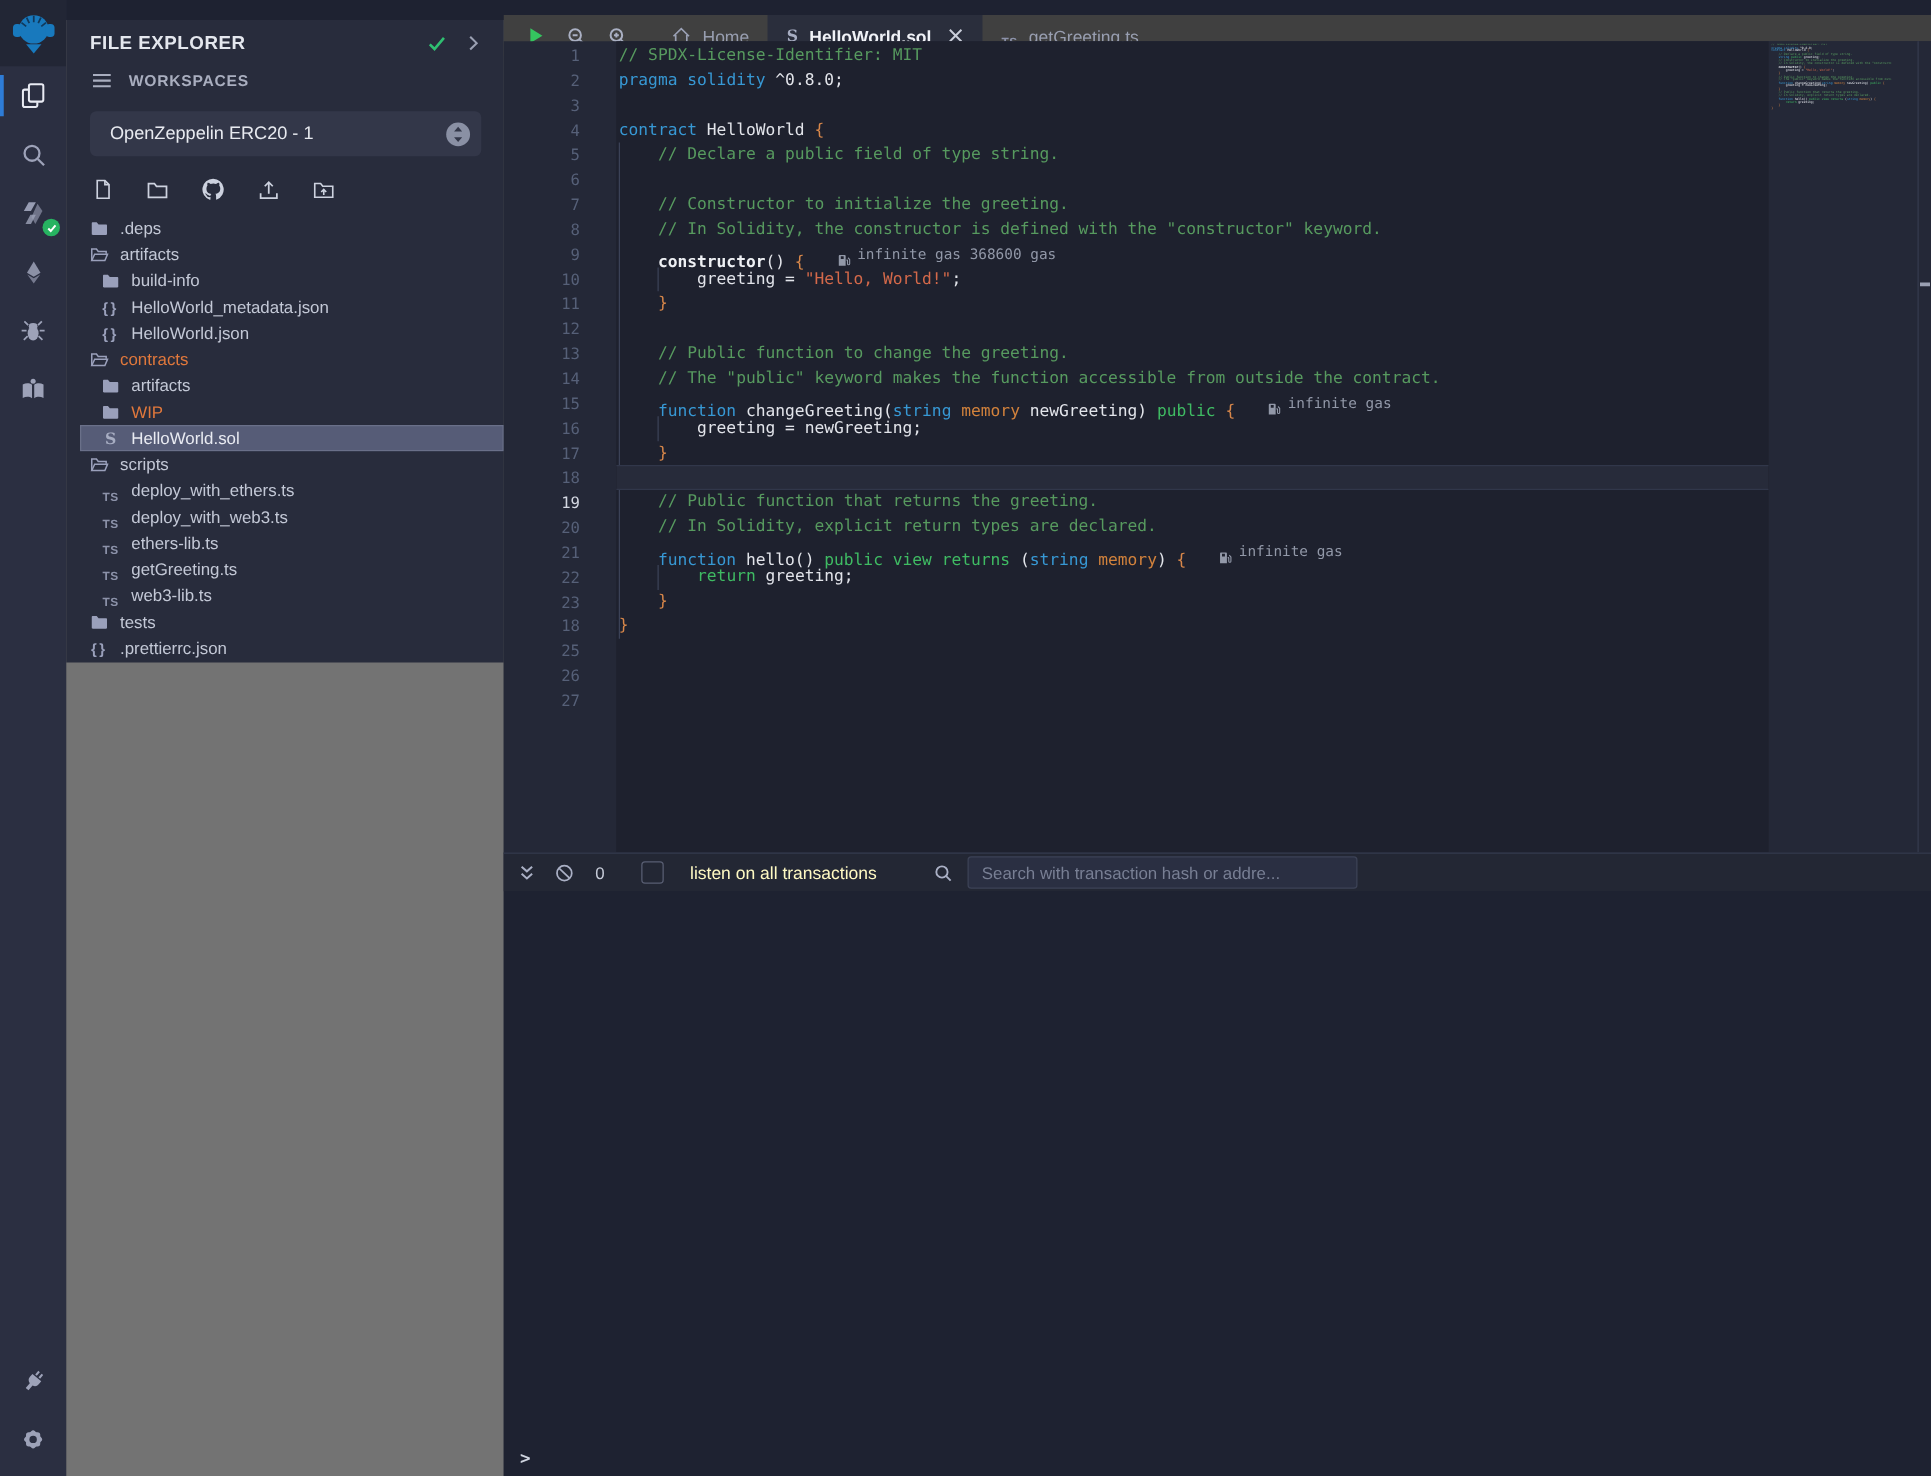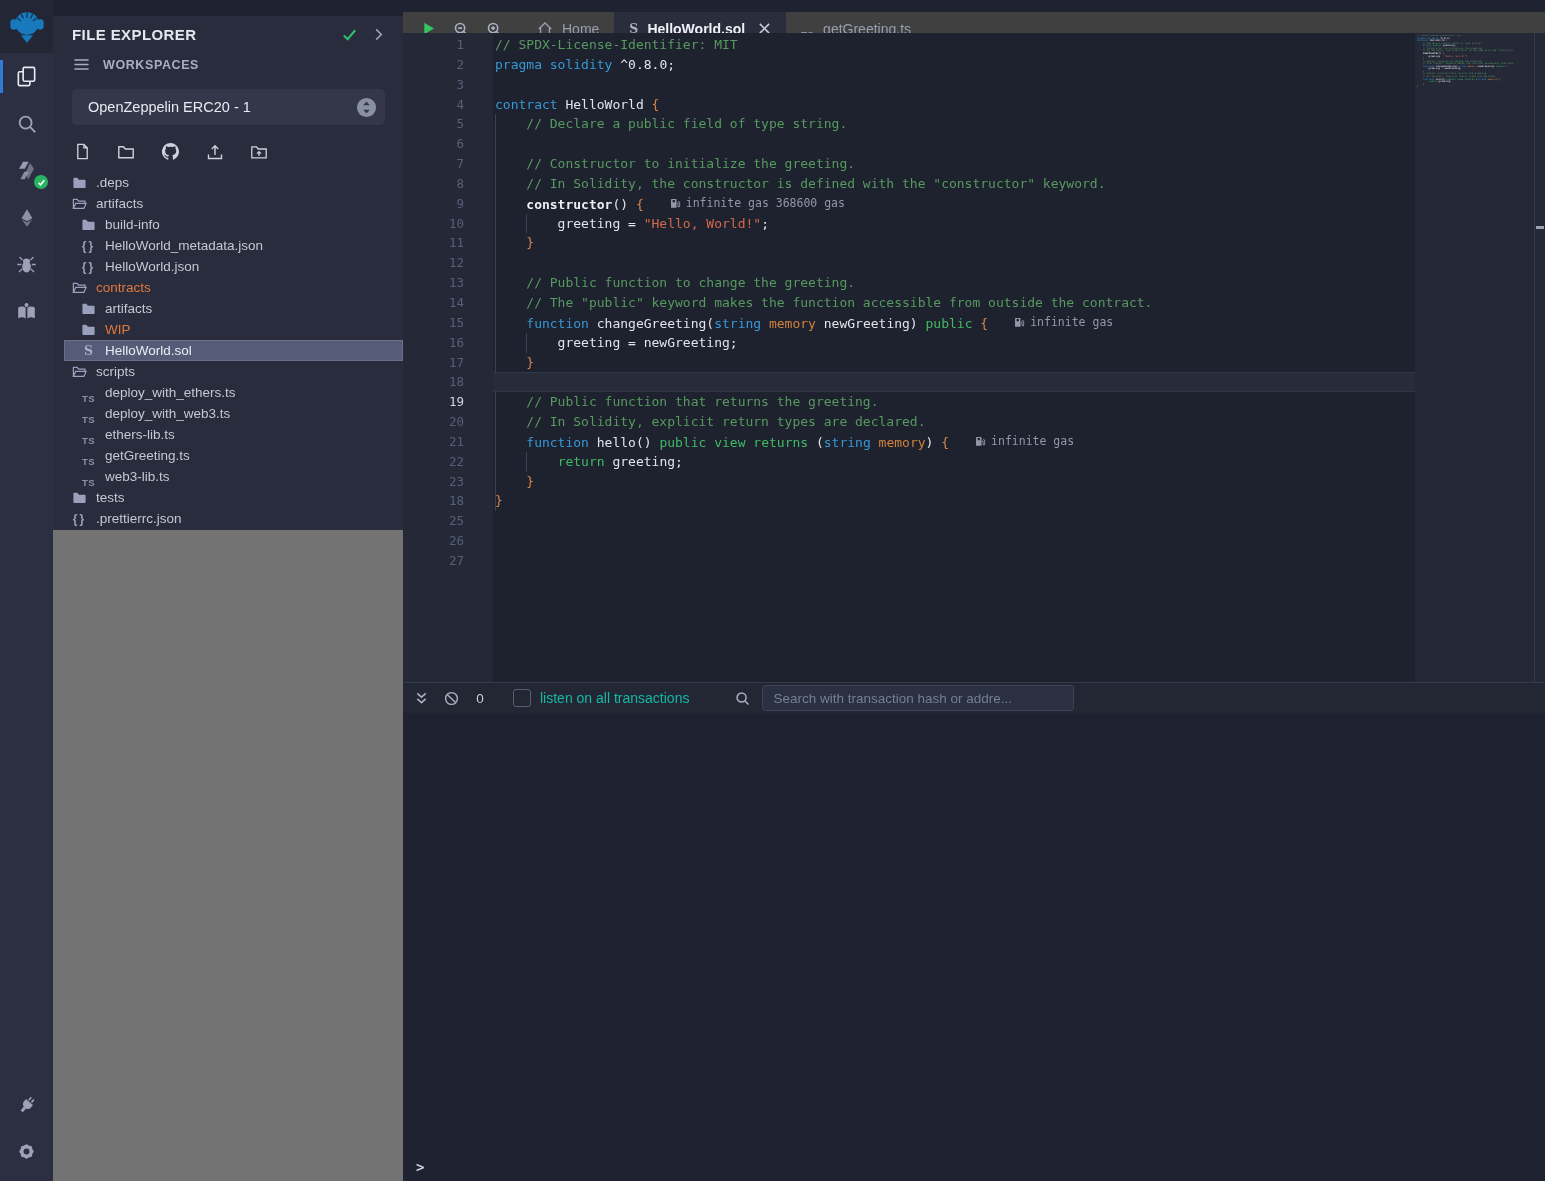--- a/index.html
+++ b/index.html
@@ -56,36 +56,36 @@
   #gutter{position:absolute;left:0;top:0;width:90px;bottom:0;padding-top:2px;box-sizing:border-box;font-family:"DejaVu Sans Mono",monospace;font-size:12.5px;line-height:19.85px;color:#566078;text-align:right;}
   #gutter .ln{padding-right:29px;}
   #gutter .ln.current{color:#d4d8e2;}
   #code{position:absolute;left:90px;top:0;right:130px;bottom:0;background:#1e212e;padding-top:2px;font-family:"DejaVu Sans Mono",monospace;font-size:13px;line-height:19.85px;overflow:hidden;}
   .cl{position:relative;height:19.85px;white-space:pre;padding-left:2px;}
   .cl.current{background:#272b3a;box-shadow:inset 0 1px 0 #31374a,inset 0 -1px 0 #31374a;}
   .cl.g2::before{content:'';position:absolute;left:33px;top:0;bottom:0;width:1px;background:#3b4257;}
   #guide0{position:absolute;left:2px;top:81.4px;height:397px;width:1px;background:#3b4257;}
   .tp{color:#e2e4ea}.tc{color:#579a5f}.tk{color:#3798d4}.tg{color:#3fbb63}
   .to{color:#d2823c}.tb{color:#d8874a}.ts{color:#d4694a}.tw{color:#eef0f4;font-weight:700}
-  .gasw{display:inline-flex;align-items:center;gap:5px;margin-left:26px;font-size:11.5px;color:#9298a8;vertical-align:baseline;}
+  .gasw{display:inline-flex;align-items:flex-end;gap:5px;margin-left:26px;font-size:11.5px;color:#9298a8;vertical-align:baseline;}
   .gasw .ic{color:#9298a8;}
   
   #minimap-zone{position:absolute;right:0;top:0;width:130px;bottom:0;background:#242837;}
   #minimap{position:absolute;left:2px;top:2px;width:96px;overflow:hidden;cursor:pointer;}
   .mline{font-family:"DejaVu Sans Mono",monospace;font-size:2.4px;line-height:2.56px;white-space:pre;}
   #mm-sep{position:absolute;right:10px;top:0;bottom:0;width:1px;background:#343a4e;}
   #scroll-dash{position:absolute;right:1px;top:193px;width:8px;height:3px;background:#9aa0b2;}
   
   #terminal{position:absolute;left:0;top:682px;right:0;bottom:0;background:#1e2231;}
   #term-bar{height:30px;background:#232734;border-top:1px solid #353b4e;display:flex;align-items:center;padding-left:11px;color:#aab0c5;}
   #term-chevs{cursor:pointer;}
   #term-ban{margin-left:15px;cursor:pointer;}
   #term-count{margin-left:16px;font-size:13.5px;color:#c6cbd8;width:10px;text-align:center;}
   #term-checkbox{margin-left:28px;width:16px;height:16px;border:1.5px solid #595f73;border-radius:3px;background:transparent;cursor:pointer;flex:none;}
-  #term-listen{margin-left:9px;font-size:14px;color:#14b8a6;}
+  #term-listen{margin-left:21px;font-size:14px;color:#fef9c3;}
   #term-mag{margin-left:46px;cursor:pointer;}
   #term-search{margin-left:12px;width:290px;height:24px;background:#2a2f42;border:1px solid #3d4357;border-radius:3px;color:#c7ccda;font-size:13.5px;padding:0 10px;outline:none;font-family:"Liberation Sans",sans-serif;}
   #term-search::placeholder{color:#787f94;}
   #term-prompt{position:absolute;left:13px;bottom:6px;font-family:"DejaVu Sans Mono",monospace;font-weight:700;font-size:14px;color:#cfd4df;}
 </style>
 </head>
 <body>
 
 <div id="activity-bar">
   <div id="logo-cell">

